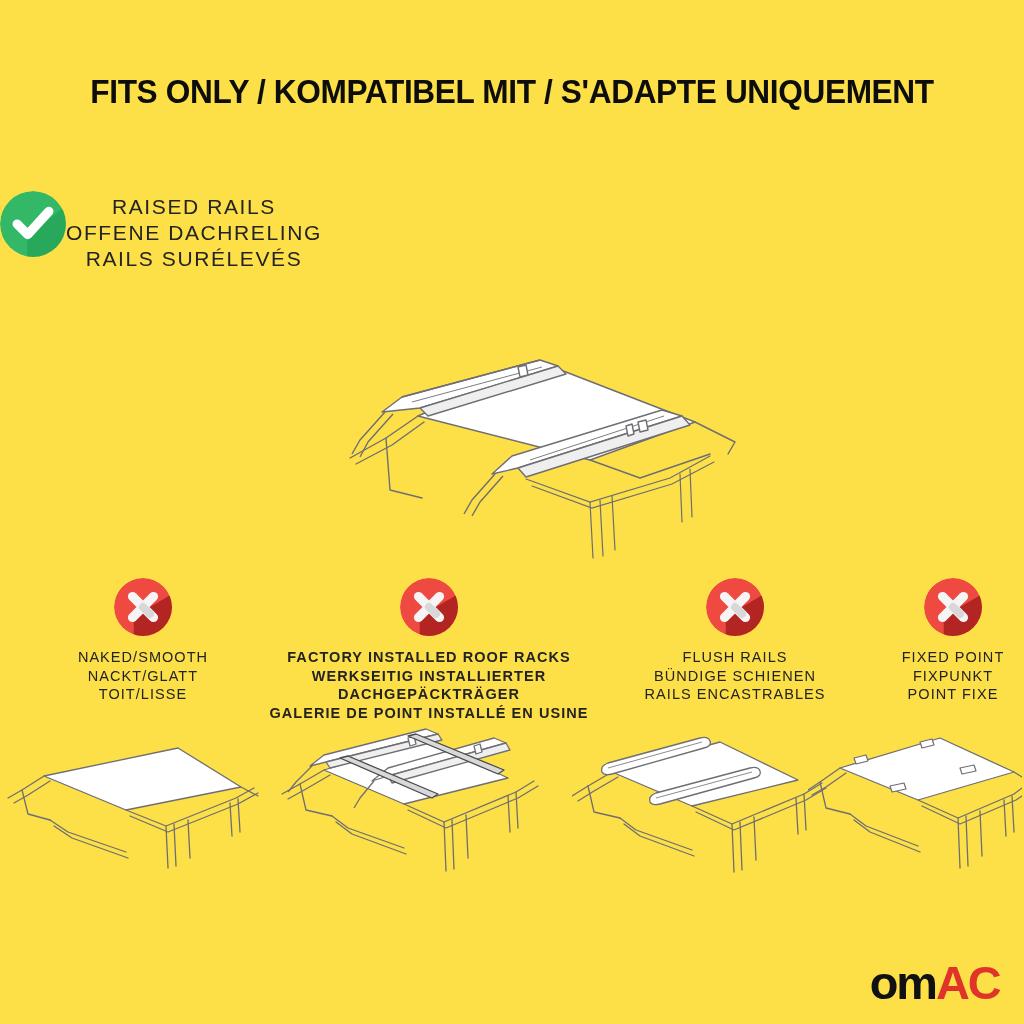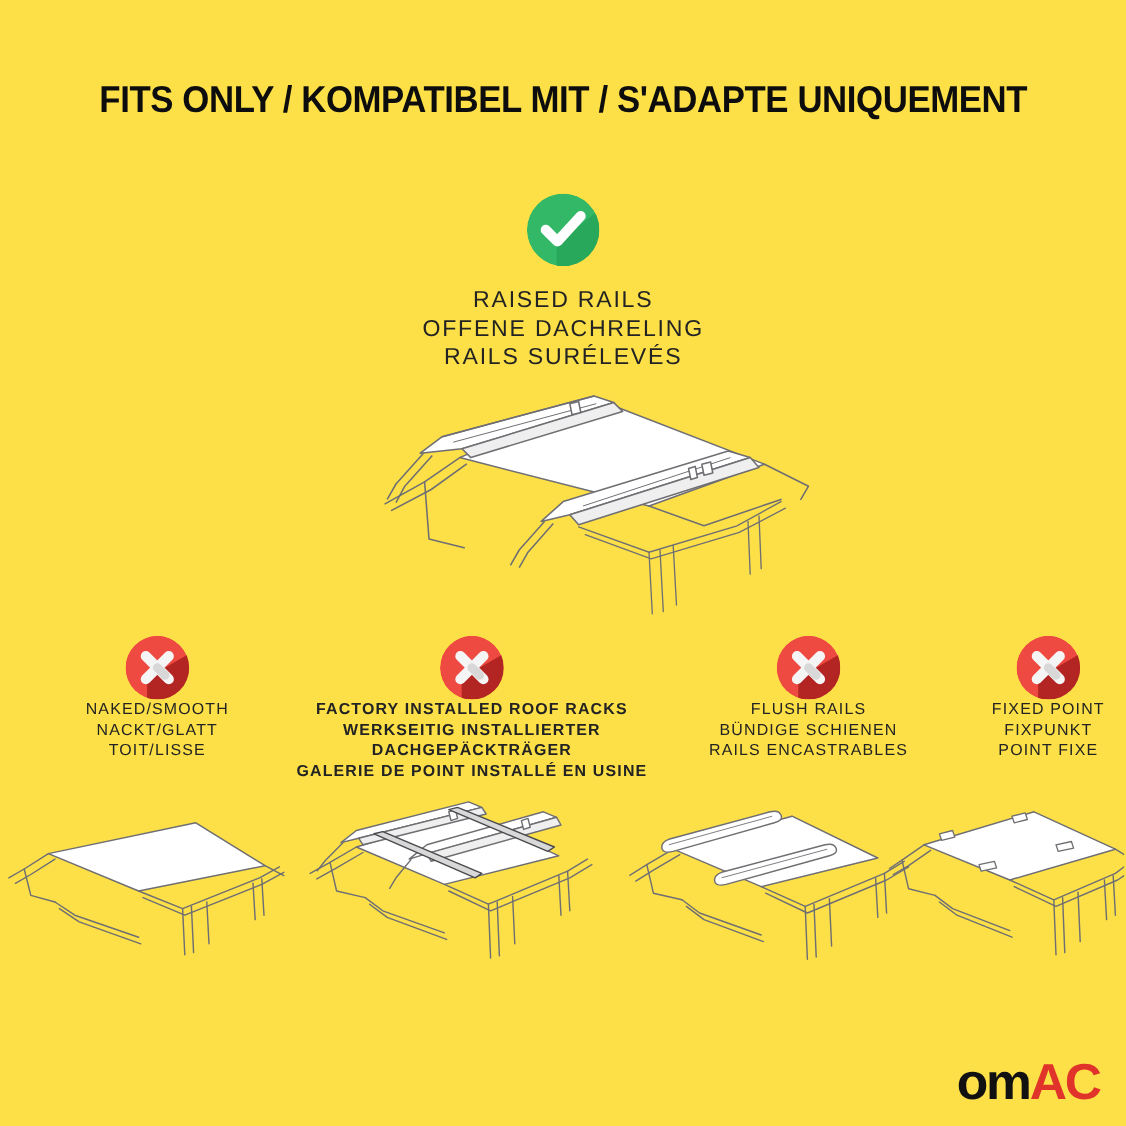--- a/index.html
+++ b/index.html
@@ -30,21 +30,21 @@
   
   .badge{position:relative;border-radius:50%;overflow:hidden;}
   .badge svg{display:block;}
 
   
   .main-block{
     position:absolute;
     left:0;right:0;
     top:176px;
     display:flex;
-    flex-direction:column;
+    flex-direction:row;
     align-items:center;
   }
   .main-badge{width:66px;height:66px;}
   .main-labels{
     margin-top:18px;
     text-align:center;
     color:#232323;
     font-size:21px;
     line-height:26px;
     letter-spacing:1.6px;
@@ -70,20 +70,21 @@
   }
   .col{
     position:absolute;
     top:0;
     display:flex;
     flex-direction:column;
     align-items:center;
   }
   .col .badge{width:58px;height:58px;}
   .col-labels{
+    margin-top:12px;
     text-align:center;
     color:#232323;
     font-size:14.5px;
     line-height:18.5px;
     letter-spacing:1.05px;
     font-weight:400;
   }
   .col-labels div{white-space:nowrap;}
 
   

